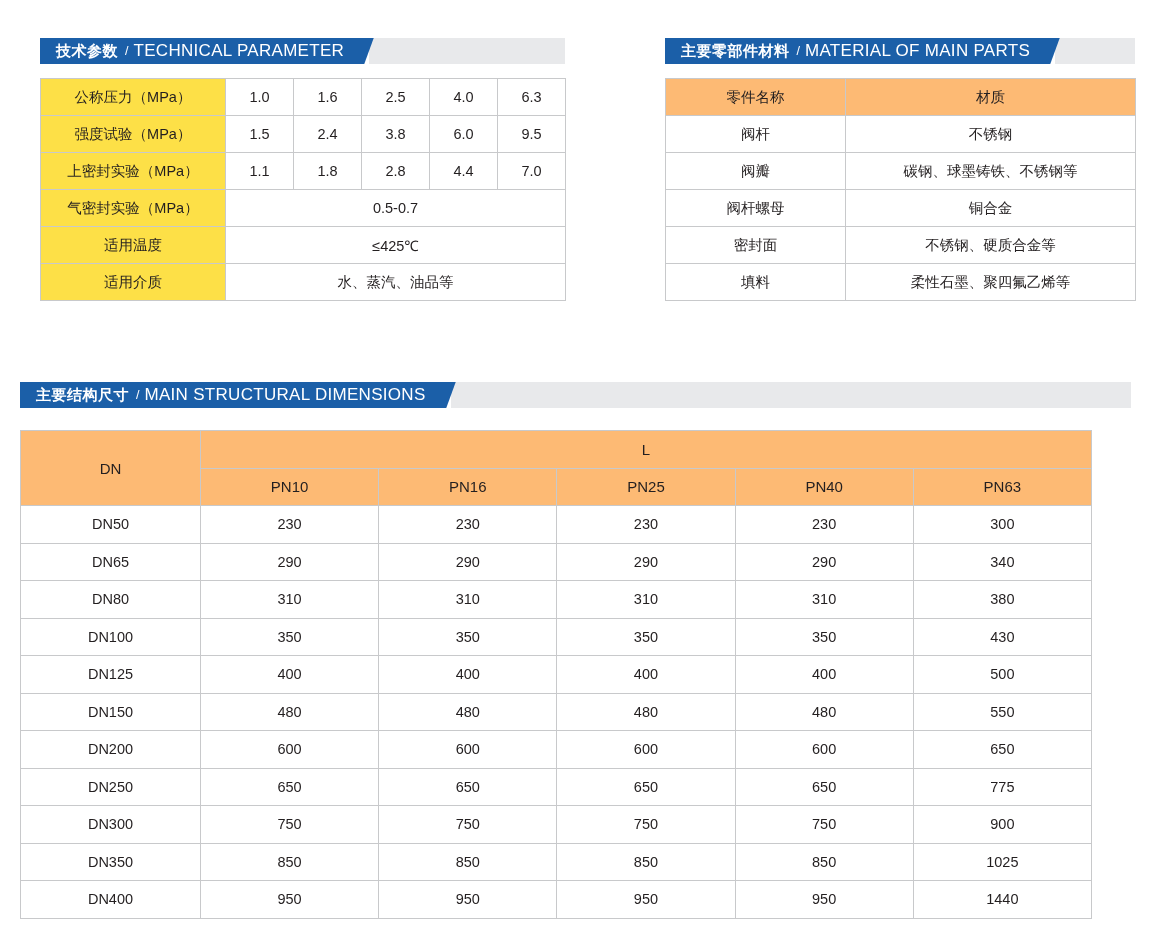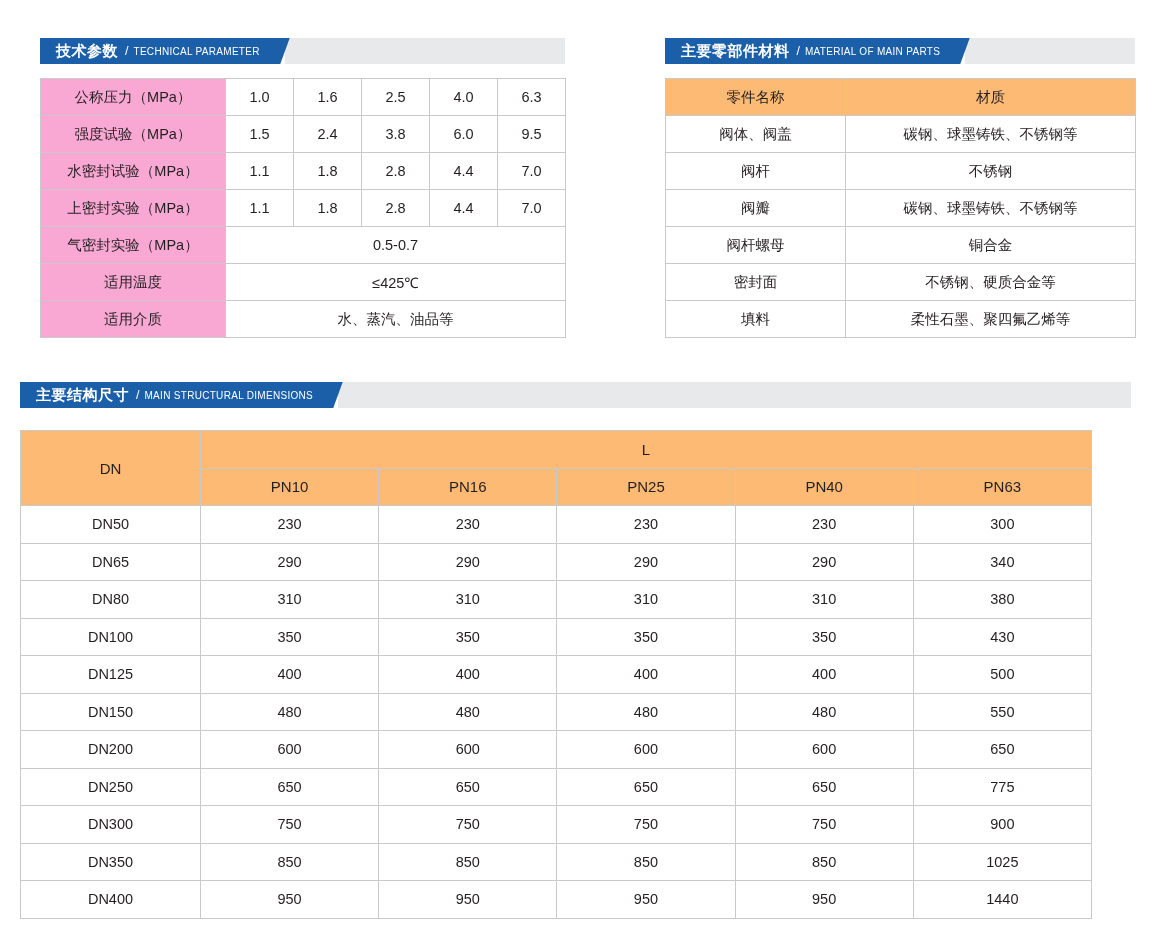--- a/index.html
+++ b/index.html
@@ -43,21 +43,21 @@
     font-size: 15px;
     font-weight: bold;
     letter-spacing: 0.5px;
   }
   .sec-header .bar .sep {
     font-size: 12.5px;
     margin: 0 5px 0 7px;
     font-weight: normal;
   }
   .sec-header .bar .en {
-    font-size: 10px;
+    font-size: 17px;
     letter-spacing: 0.3px;
   }
   .sec-header .slant {
     width: 22px;
     background: #1b5fa8;
     transform: skewX(-20deg);
     margin-left: -11px;
     position: relative;
     z-index: 1;
   }
@@ -81,21 +81,21 @@
     font-weight: normal;
     color: #231f20;
     padding: 0;
     height: 36px;
   }
   .hdr-cell {
     background: #fdba74;
     font-weight: bold;
   }
   .lbl-cell {
-    background: #f9a8d4;
+    background: #fde047;
     font-weight: bold;
     font-size: 14.5px;
   }
 
   
   .top-row {
     position: absolute;
     top: 38px;
     left: 0;
     width: 1151px;
@@ -179,28 +179,20 @@
               </tr>
               <tr>
                 <td class="lbl-cell">强度试验（MPa）</td>
                 <td>1.5</td>
                 <td>2.4</td>
                 <td>3.8</td>
                 <td>6.0</td>
                 <td>9.5</td>
               </tr>
               <tr>
-                <td class="lbl-cell">水密封试验（MPa）</td>
-                <td>1.1</td>
-                <td>1.8</td>
-                <td>2.8</td>
-                <td>4.4</td>
-                <td>7.0</td>
-              </tr>
-              <tr>
                 <td class="lbl-cell">上密封实验（MPa）</td>
                 <td>1.1</td>
                 <td>1.8</td>
                 <td>2.8</td>
                 <td>4.4</td>
                 <td>7.0</td>
               </tr>
               <tr>
                 <td class="lbl-cell">气密封实验（MPa）</td>
                 <td colspan="5">0.5-0.7</td>
@@ -233,24 +225,20 @@
           <colgroup>
               <col class="m0">
               <col class="m1">
             </colgroup>
           <tbody id="mat-body">
               <tr>
                 <td class="hdr-cell">零件名称</td>
                 <td class="hdr-cell">材质</td>
               </tr>
               <tr>
-                <td>阀体、阀盖</td>
-                <td>碳钢、球墨铸铁、不锈钢等</td>
-              </tr>
-              <tr>
                 <td>阀杆</td>
                 <td>不锈钢</td>
               </tr>
               <tr>
                 <td>阀瓣</td>
                 <td>碳钢、球墨铸铁、不锈钢等</td>
               </tr>
               <tr>
                 <td>阀杆螺母</td>
                 <td>铜合金</td>

